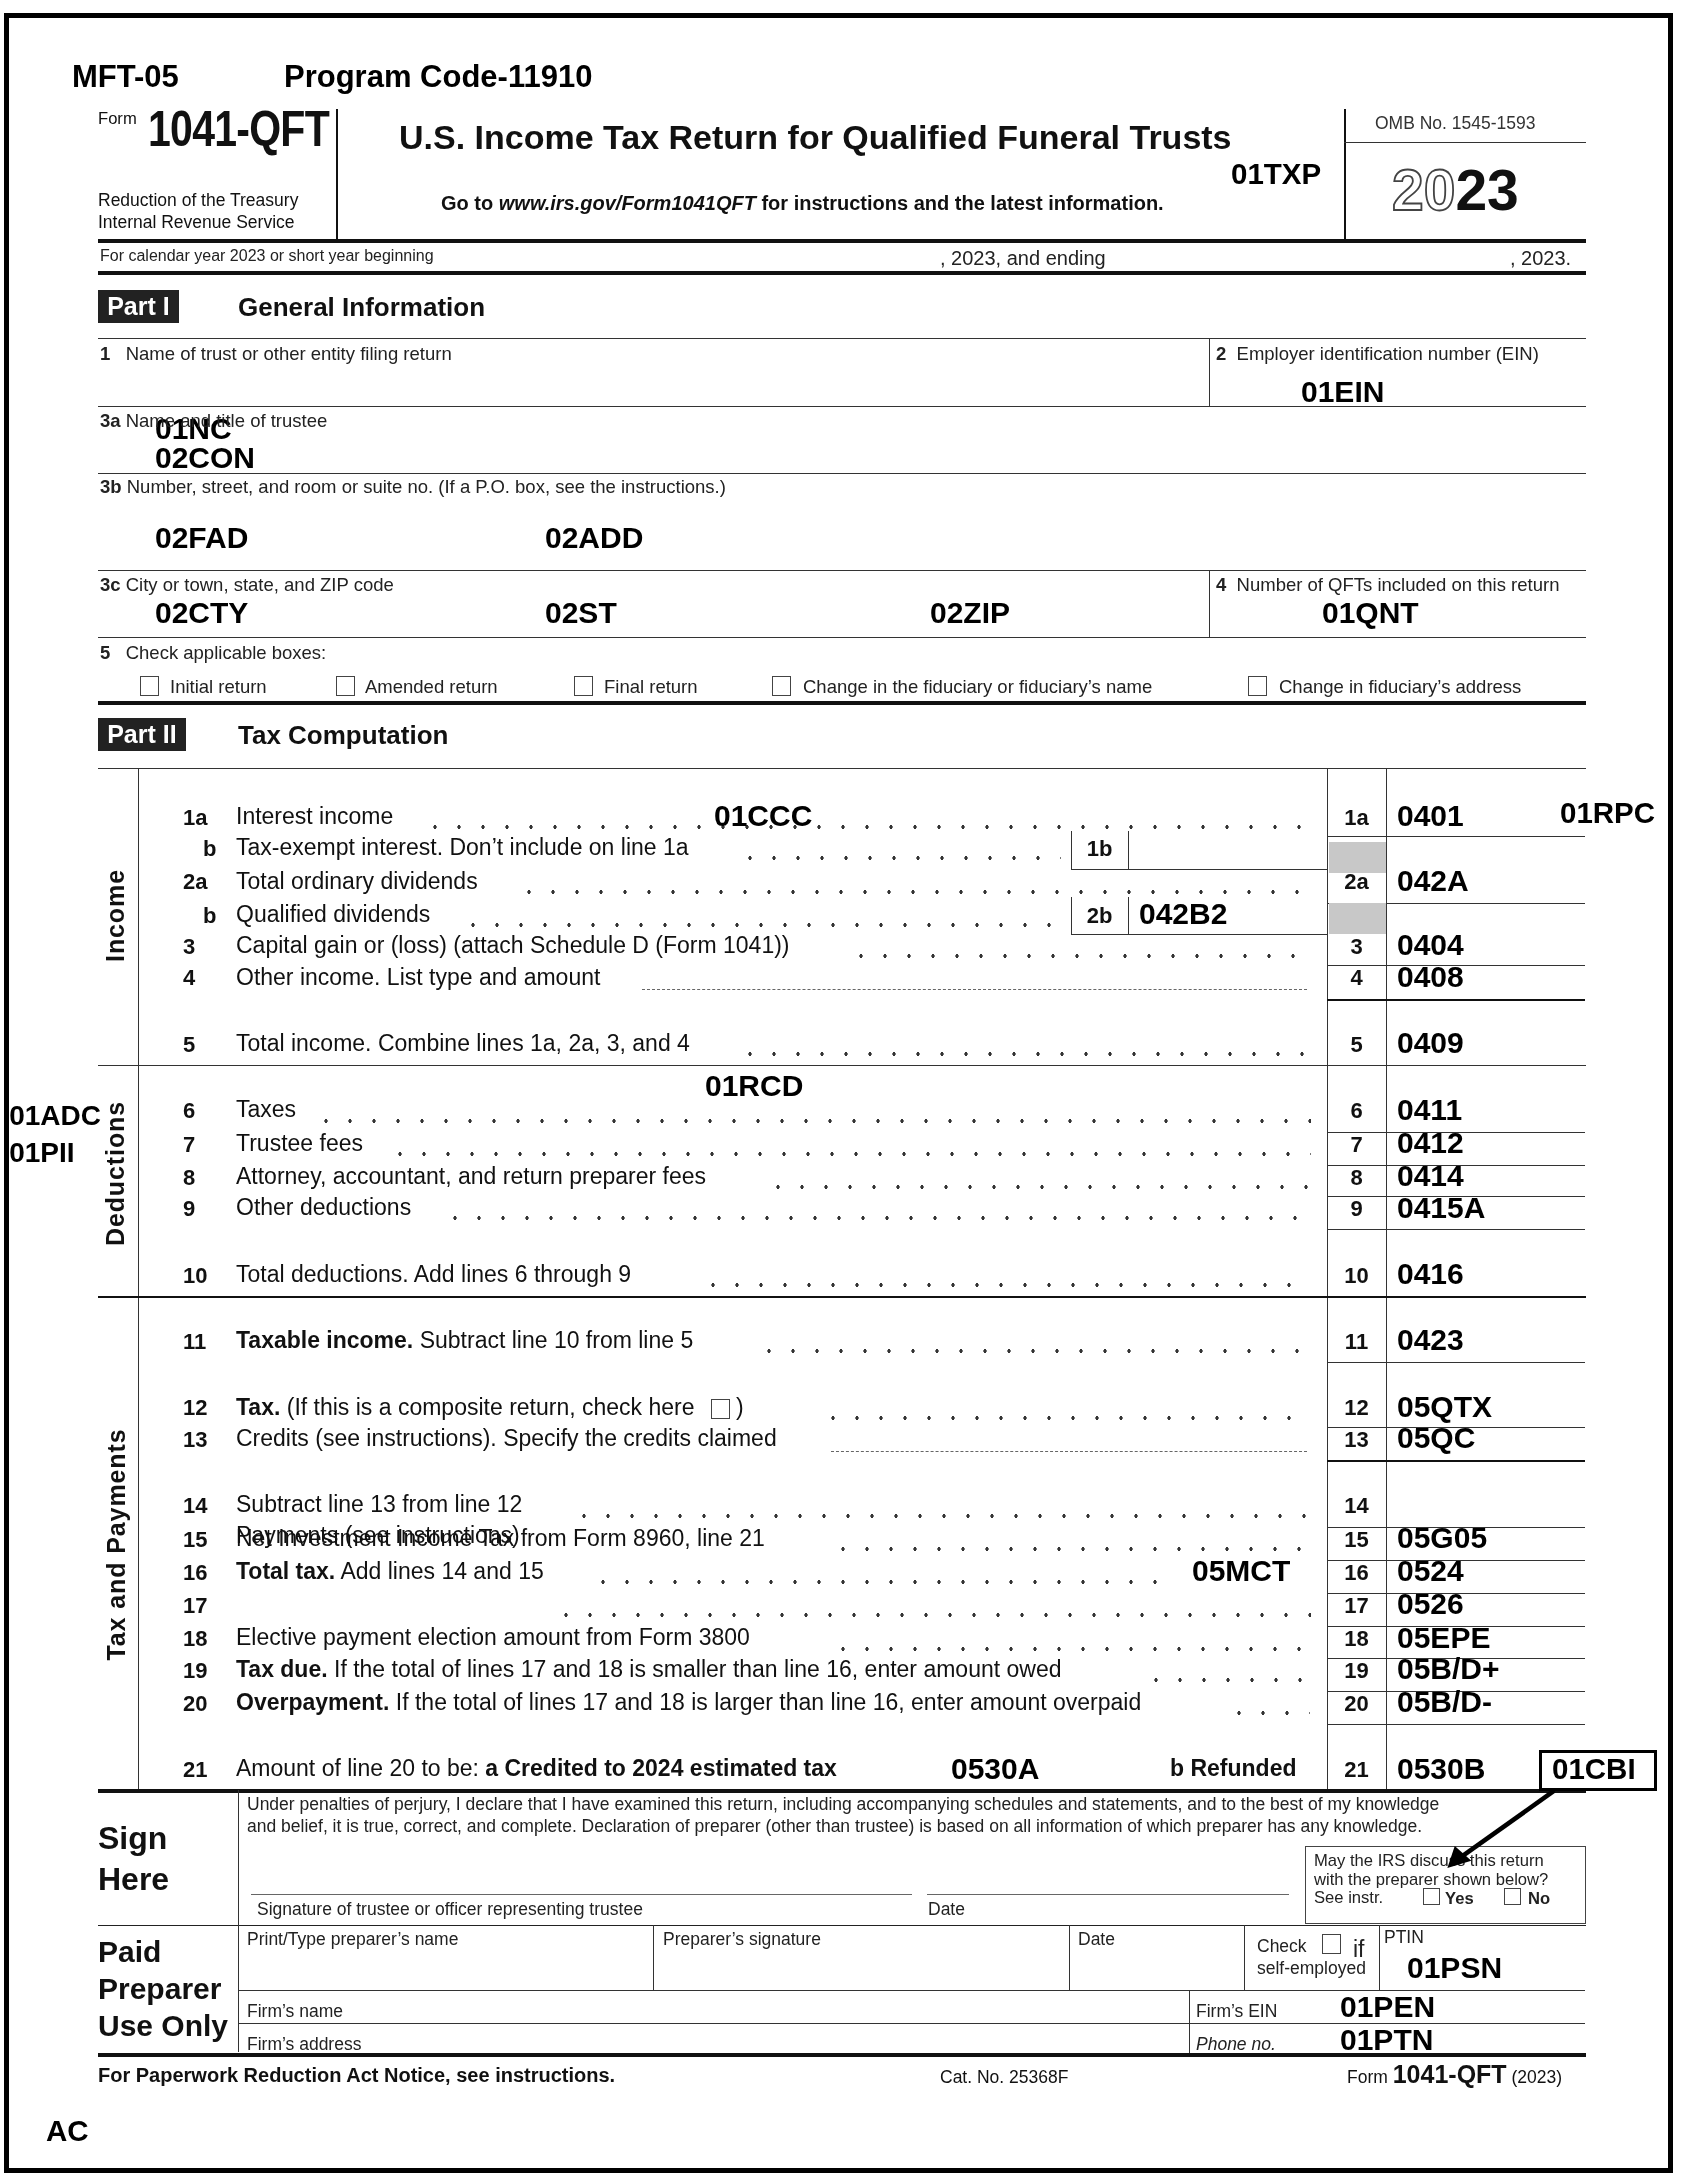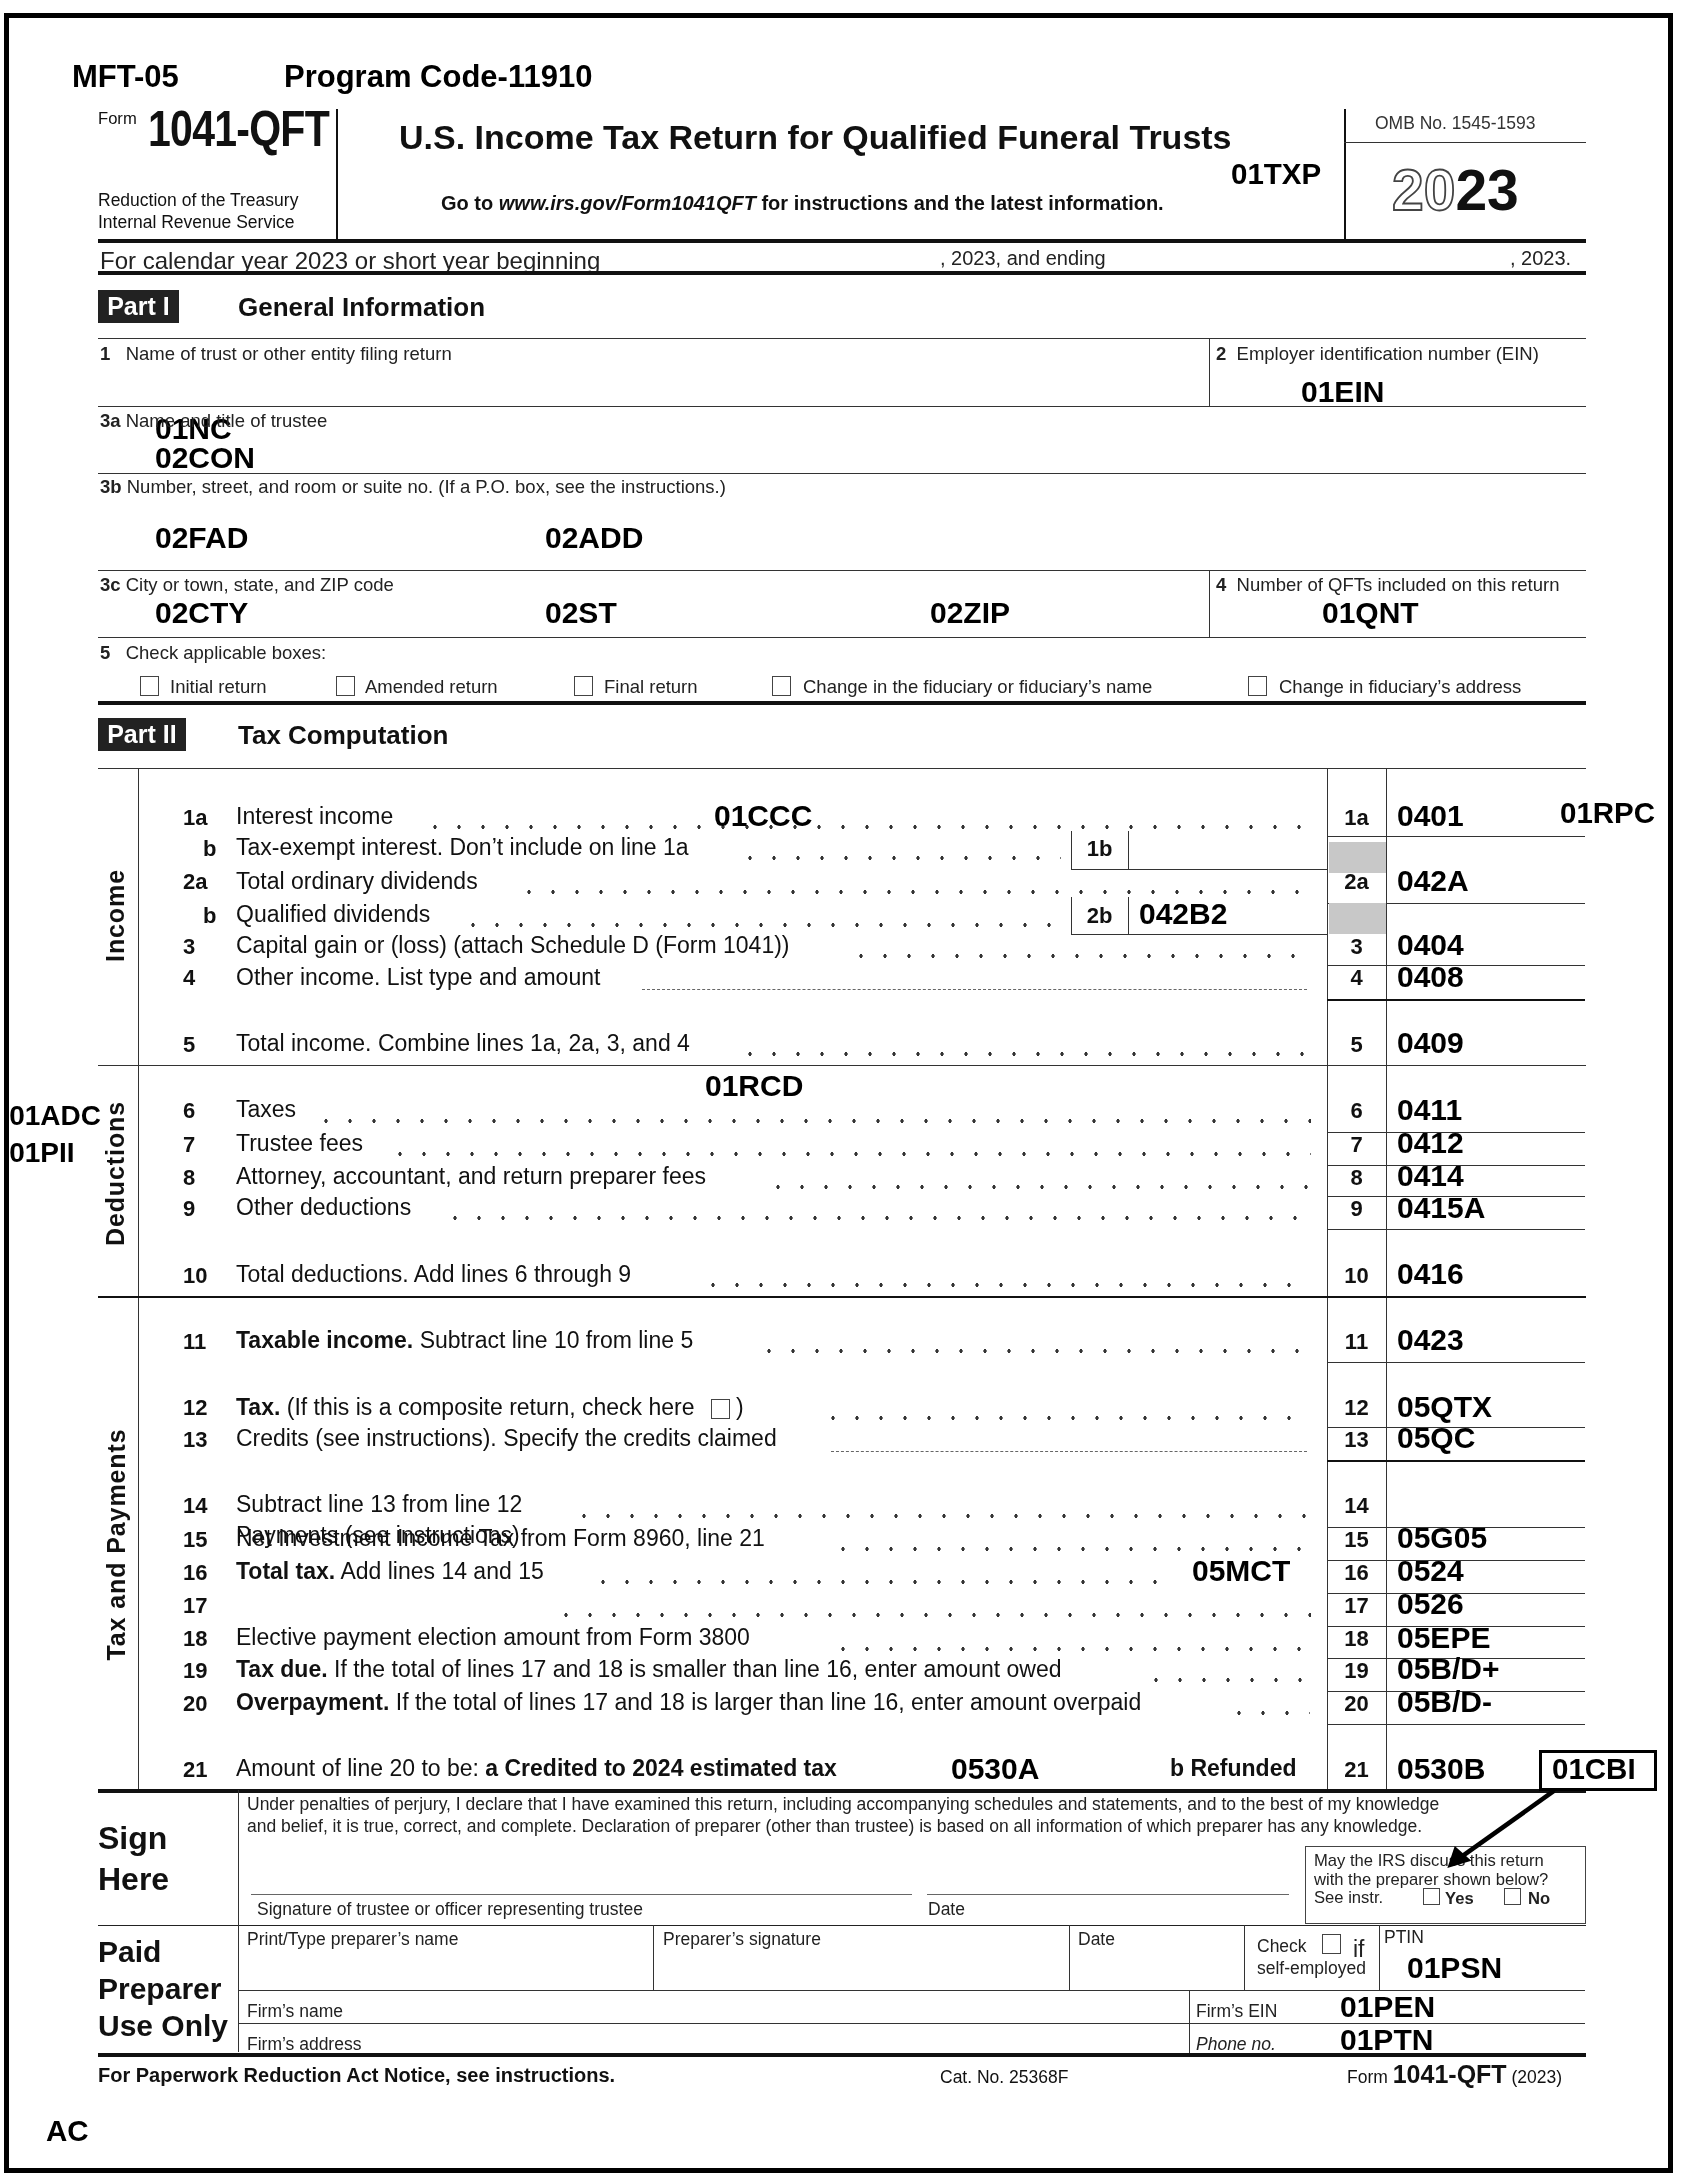--- a/index.html
+++ b/index.html
@@ -53,21 +53,21 @@
 </div>
 
 <div class="vl thick" style="left:1344px;top:109px;height:131px;"></div>
 <div class="abs" style="left:1375px;top:113px;font-size:17.5px;color:#333;">OMB No. 1545-1593</div>
 <div class="hl" style="left:1344px;top:142px;width:242px;"></div>
 <div class="abs" style="left:1392px;top:157px;font-size:57px;font-weight:bold;">
   <span style="color:#fff;-webkit-text-stroke:1.8px #444;">20</span><span>23</span>
 </div>
 
 <div class="hl thick" style="left:98px;top:239px;width:1488px;"></div>
-<div class="lbl" style="left:100px;top:247px;font-size:24px;">For calendar year 2023 or short year beginning</div>
+<div class="lbl" style="left:100px;top:247px;font-size:16px;">For calendar year 2023 or short year beginning</div>
 <div class="abs" style="left:561px;top:245px;width:369px;height:24px;"></div>
 <div class="lbl" style="left:940px;top:247px;font-size:20px;">, 2023, and ending</div>
 <div class="abs" style="left:1126px;top:245px;width:369px;height:24px;"></div>
 <div class="lbl" style="left:1510px;top:247px;font-size:20px;">, 2023.</div>
 <div class="hl thick" style="left:98px;top:271px;width:1488px;"></div>
 
 <div class="partbadge" style="left:98px;top:290px;">Part I</div>
 <div class="parttitle" style="left:238px;top:292px;">General Information</div>
 <div class="hl" style="left:98px;top:338px;width:1488px;"></div>
 

